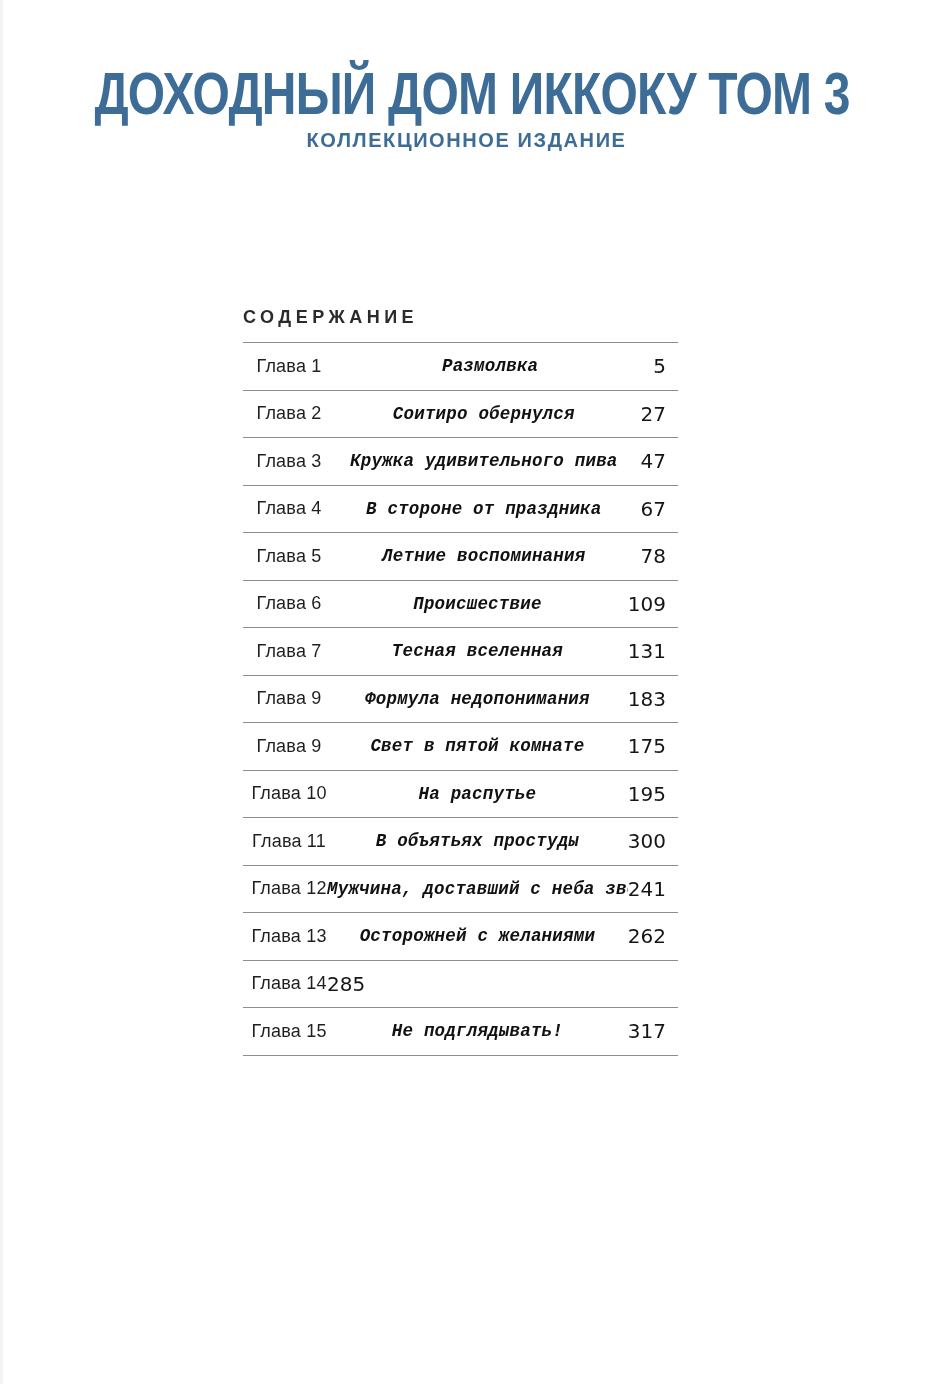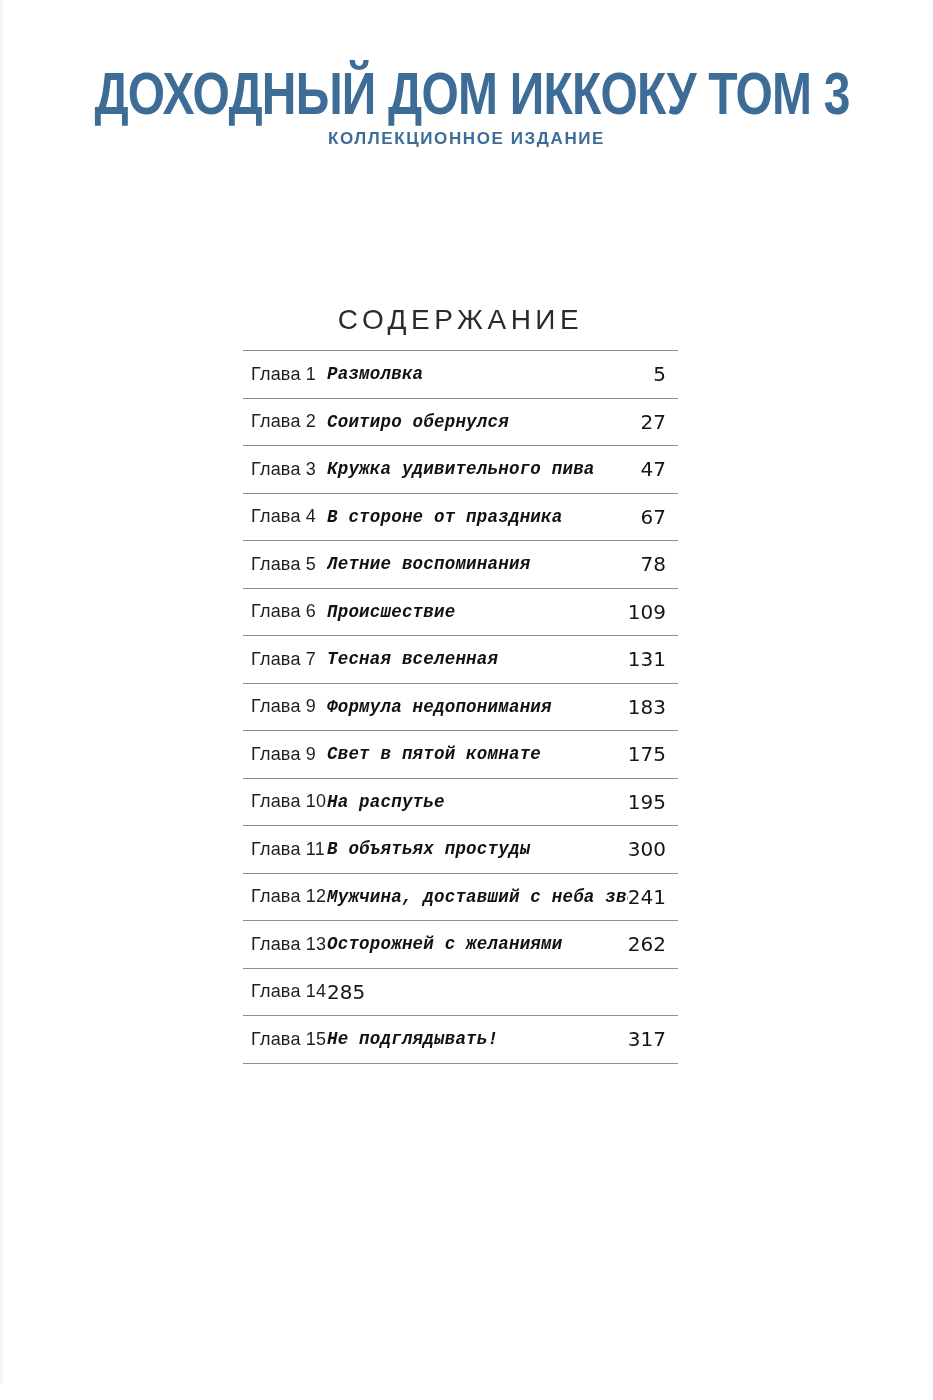--- a/index.html
+++ b/index.html
@@ -36,47 +36,47 @@
     font-size: 60px;
     line-height: 1.0;
     letter-spacing: -1px;
     color: #3d6d96;
     transform: scaleX(0.80);
     transform-origin: 50% 50%;
   }
   .book-subtitle {
     margin-top: 5px;
     font-weight: bold;
-    font-size: 17px;
+    font-size: 20px;
     letter-spacing: 1.6px;
     color: #3d6d96;
   }
   
   .toc {
     width: 435px;
     margin: 155px 0 0 243px;
   }
   .toc-heading {
     margin: 0 0 14px 0;
-    text-align: center;
-    font-weight: 400;
-    font-size: 28px;
+    font-weight: 700;
+    font-size: 18px;
     letter-spacing: 4.5px;
     color: #2b2b2b;
   }
   .toc-table {
     border-bottom: 1px solid #8d8d8d;
   }
   .toc-row {
     display: flex;
     align-items: center;
     box-sizing: border-box;
     height: 47.5px;
     border-top: 1px solid #8d8d8d;
     padding-left: 8px;
+    text-align: center;
   }
   .chapter-label {
     flex: 0 0 76px;
     width: 76px;
     font-size: 18px;
     letter-spacing: 0.2px;
     color: #1f1f1f;
     white-space: nowrap;
   }
   .chapter-title {

